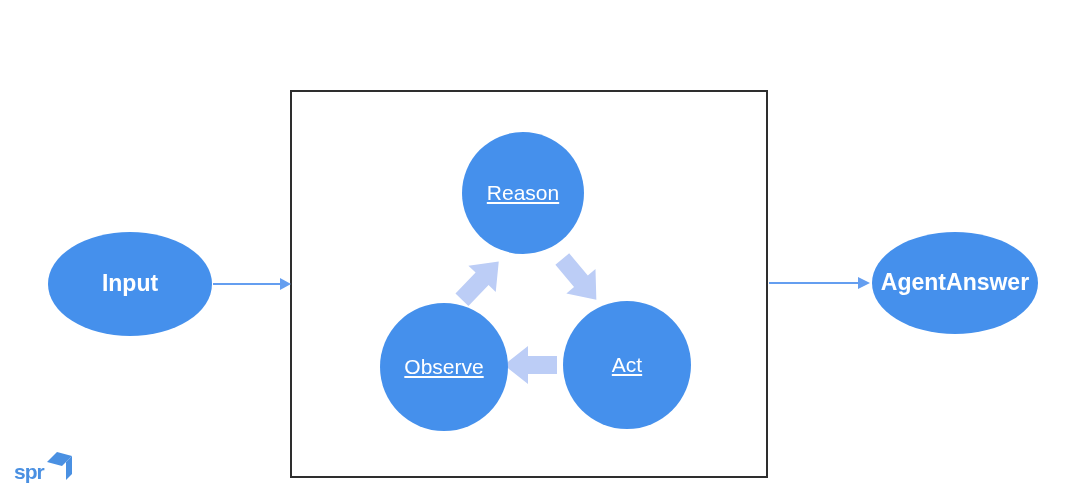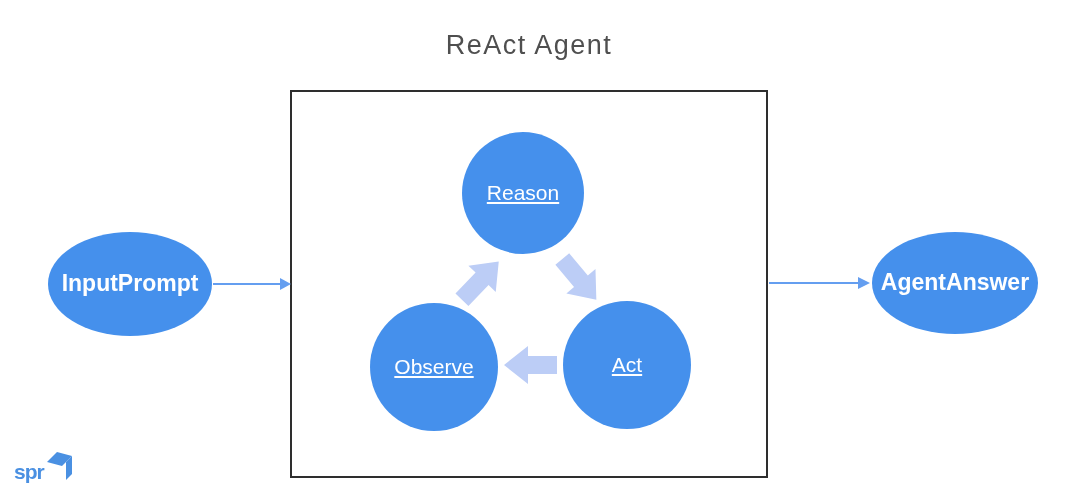--- a/index.html
+++ b/index.html
@@ -14,21 +14,21 @@
   .agent-box{
     position:absolute;left:290px;top:90px;width:474px;height:384px;
     border:2px solid var(--box_border);background:#fff;
   }
   .node-circle{
     position:absolute;border-radius:50%;background:var(--node_blue);
     display:flex;align-items:center;justify-content:center;
     color:#fff;font-size:21px;font-weight:400;text-decoration:underline;
   }
   .circle-reason{left:462px;top:132px;width:122px;height:122px;}
-  .circle-observe{left:370px;top:303px;width:128px;height:128px;}
+  .circle-observe{left:380px;top:303px;width:128px;height:128px;}
   .circle-act{left:563px;top:301px;width:128px;height:128px;}
   .node-ellipse{
     position:absolute;border-radius:50%;background:var(--node_blue);
     display:flex;flex-direction:row;align-items:center;justify-content:center;
     color:#fff;font-size:23px;font-weight:700;line-height:1.3;text-align:center;
   }
   .ellipse-input{left:48px;top:232px;width:164px;height:104px;}
   .ellipse-final{left:872px;top:232px;width:166px;height:102px;}
   .overlay-svg{position:absolute;left:0;top:0;width:1080px;height:495px;pointer-events:none;}
   .cycle-arrow{fill:var(--arrow_light);}
@@ -41,21 +41,20 @@
     color:var(--logo_blue);font-size:21px;font-weight:700;letter-spacing:-1px;line-height:1;
   }
   .logo-cube{margin-left:2px;margin-bottom:1px;}
   .logo-cube path{fill:var(--logo_blue);}
 </style>
 </head>
 <body>
 
 <div class="canvas">
 
-  <div class="title">ReAct Agent</div>
 
   <div class="agent-box"></div>
 
   <svg class="overlay-svg" viewBox="0 0 1080 495">
 
     <g>
       <line class="connector" x1="213" y1="284" x2="281" y2="284"></line>
       <polygon class="connector-head" points="280,278 291,284 280,290"></polygon>
     </g>
 
@@ -80,21 +79,20 @@
   </div>
   <div class="node-circle circle-observe">
     <span>Observe</span>
   </div>
   <div class="node-circle circle-act">
     <span>Act</span>
   </div>
 
   <div class="node-ellipse ellipse-input">
     <span>Input</span>
-    <span>Prompt</span>
   </div>
   <div class="node-ellipse ellipse-final">
     <span>Agent</span>
     <span>Answer</span>
   </div>
 
   <div class="logo">
     <span class="logo-text">spr</span>
     <svg class="logo-cube" width="27" height="34" viewBox="0 0 27 34">
       <path d="M1 15 L11 5 L26 9 L16 19 Z"></path>

